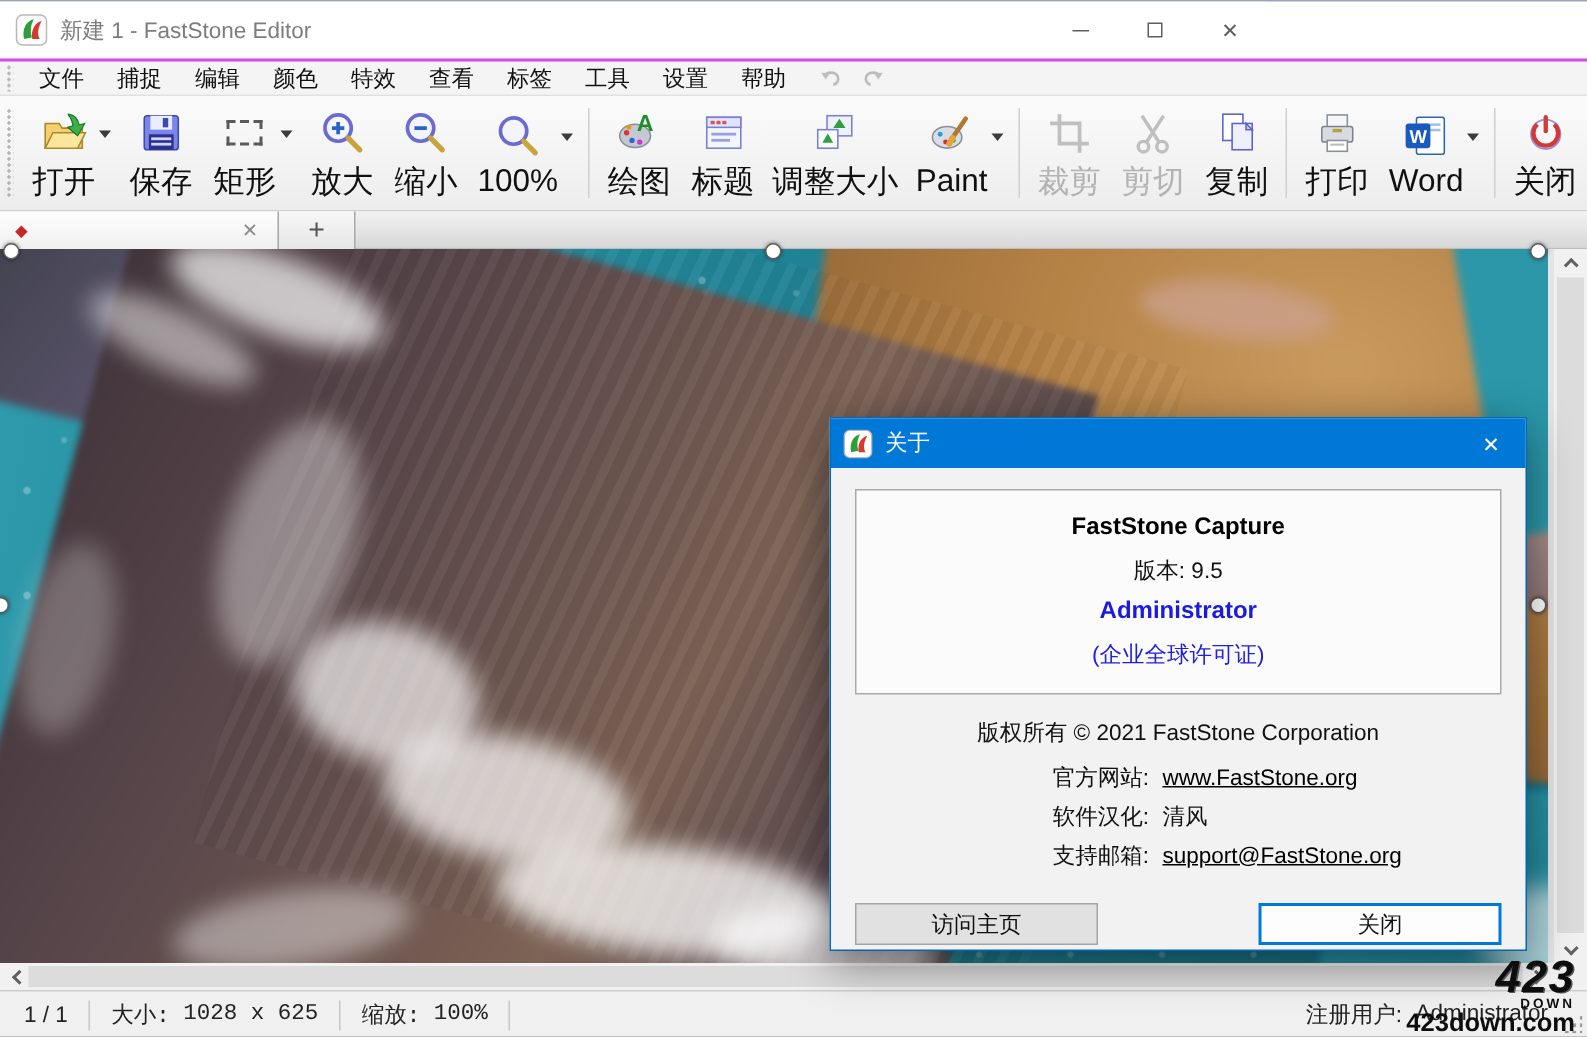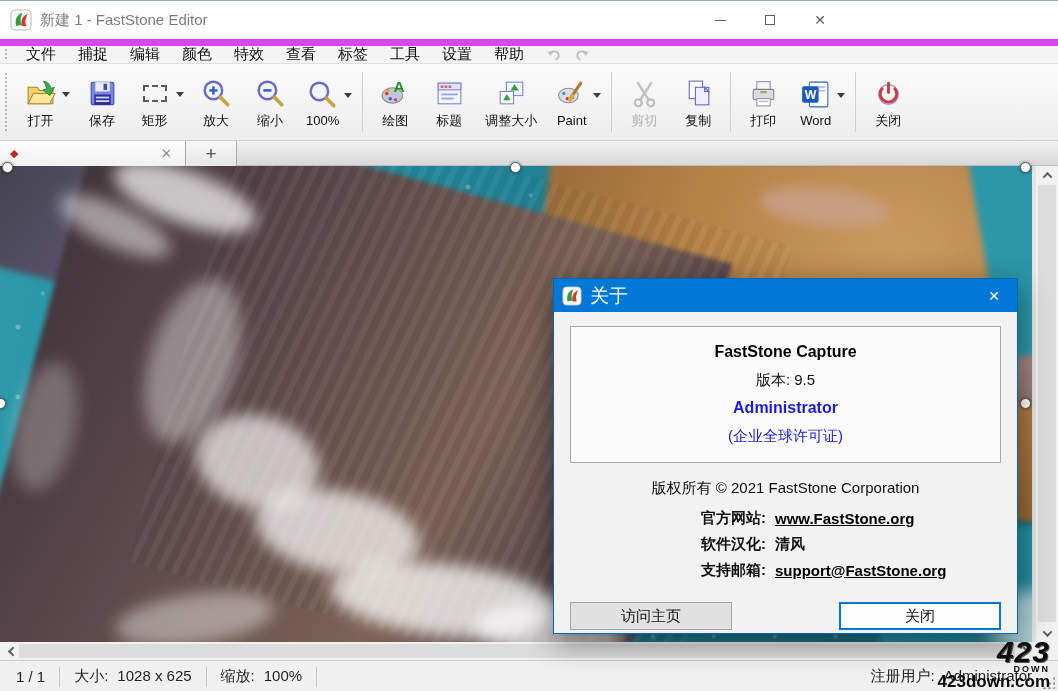--- a/index.html
+++ b/index.html
@@ -13,35 +13,35 @@
   .titlebar .app-ico { width:22px; height:22px; margin-right:8px; }
   .title-text { font-size:15px; color:#7d7d7d; }
   .win-controls { position:absolute; right:0; top:0; height:38px; display:flex; }
   .win-btn { width:50px; height:38px; display:flex; align-items:center; justify-content:center;
              color:#5f5f5f; font-size:14px; cursor:default; }
   .max-box { width:10px; height:10px; border:1.5px solid #5f5f5f; }
   .min-line { width:11px; height:0; border-top:1.8px solid #5f5f5f; }
 
   
   .menubar { position:absolute; left:0; top:38px; width:1058px; height:24px; background:#f4f4f4;
-             border-top:7px solid #d946ef; display:flex; align-items:center; }
+             border-top:2px solid #d946ef; display:flex; align-items:center; }
   .grip-v { width:5px; height:80%; margin:0 6px 0 4px;
             background-image:radial-gradient(#b5b5b5 1px, transparent 1.2px);
             background-size:4px 4px; }
   .menu-item { font-size:15px; color:#111; padding:2px 11px; }
   .hist-ico { width:18px; height:16px; margin-left:10px; }
 
   
   .toolbar { position:absolute; left:0; top:62px; width:1058px; height:78px;
              background:linear-gradient(#fbfbfb,#ededed); border-top:1px solid #e0e0e0;
              border-bottom:1px solid #cfcfcf; display:flex; align-items:center; }
   .tbtn { position:relative; display:flex; flex-direction:column; align-items:center;
           padding:5px 9px 3px 9px; min-width:54px; }
   .tbtn .ticon { width:33px; height:33px; display:flex; align-items:center; justify-content:center; }
-  .tbtn .tlabel { font-size:13px; color:#101010; margin-top:2px; white-space:nowrap; }
+  .tbtn .tlabel { font-size:21px; color:#101010; margin-top:2px; white-space:nowrap; }
   .tbtn.disabled .tlabel { color:#b3b3b3; }
   .tbtn.has-caret { padding-right:18px; }
   .caret { position:absolute; right:5px; top:20px; width:0; height:0;
            border-left:4px solid transparent; border-right:4px solid transparent;
            border-top:5px solid #3c3c3c; }
   .tsep { width:1px; height:60px; background:#cfcfcf; margin:0 5px; }
   .dashed-rect { width:24px; height:17px; border:2px dashed #5a5a5a; }
 
   
   .tabbar { position:absolute; left:0; top:140px; width:1058px; height:25px;
@@ -117,51 +117,51 @@
   .chev-down { transform:rotate(135deg) translate(-1px,1px); }
   .chev-left { transform:rotate(-135deg) translate(-1px,1px); }
   .chev-right { transform:rotate(45deg) translate(-1px,1px); }
   .scroll-corner { position:absolute; left:1036px; top:476px; width:22px; height:18px; background:#f1f1f1; }
 
   
   .dialog { position:absolute; left:553px; top:277px; width:465px; height:356px; z-index:10;
             border:1px solid #0067b8; background:#f2f2f2; box-shadow:0 8px 28px rgba(0,0,0,.45); }
   .dlg-titlebar { height:33px; background:#0078d7; display:flex; align-items:center; padding-left:8px; }
   .dlg-ico { width:20px; height:20px; margin-right:8px; }
-  .dlg-title { color:#fff; font-size:19px;text-align:right; }
+  .dlg-title { color:#fff; font-size:15px;text-align:right; }
   .dlg-close { margin-left:auto; width:46px; height:33px; display:flex; align-items:center;
                justify-content:center; color:#fff; font-size:14px; }
   .dlg-body { position:relative; height:322px; font-size:15px; color:#111; }
   .info-box { margin:14px 16px 0 16px; height:137px; background:#fbfbfb; border:1px solid #a9a9a9;
               display:flex; flex-direction:column; align-items:center; justify-content:space-evenly;
               padding:6px 0; text-align:center; }
   .product { font-size:16px; font-weight:bold; color:#000; }
   .version { font-size:15px; color:#111;text-align:right; }
   .licensee { font-size:16px; font-weight:bold; color:#1b1be0; }
   .license { font-size:15px; color:#2020dd; }
   .copyright { margin-top:16px; text-align:center; }
-  .dlg-rows { margin-top:7px;font-weight:bold; }
+  .dlg-rows { margin-top:7px; }
   .dlg-row { height:26px; display:flex; align-items:center; }
   .dlg-row .rlabel { flex:0 0 212px; text-align:right; }
   .dlg-row .rvalue { margin-left:9px; }
   .rvalue.link { text-decoration:underline; color:#000; }
   .dlg-buttons { position:absolute; left:16px; right:16px; bottom:18px; display:flex;
                  justify-content:space-between; }
   .btn { width:162px; height:28px; display:flex; align-items:center; justify-content:center;
          font-size:15px; color:#111; }
   .btn-plain { background:#e1e1e1; border:1px solid #a5a5a5; }
   .btn-default { background:#fdfdfd; border:2px solid #0078d7; }
 
   
   .statusbar { position:absolute; left:0; top:659px; width:1058px; height:32px; background:#f0f0f0;
                border-top:1px solid #cdcdcd; display:flex; align-items:center; font-size:15px;
                color:#222; }
   .st-sep { width:1px; height:20px; background:#c6c6c6; margin:0 14px; }
   .st-page { margin-left:16px; }
-  .st-group { display:flex; gap:9px; }
+  .st-group { display:flex; gap:9px;font-family:Liberation Mono, monospace; }
   .st-spacer { flex:1; }
   .st-user { margin-right:26px; display:flex; gap:9px; }
   .resize-grip { position:absolute; right:3px; bottom:3px; width:13px; height:13px;
                  background-image:radial-gradient(#9a9a9a 1.3px, transparent 1.5px);
                  background-size:5px 5px;
                  clip-path:polygon(100% 0, 100% 100%, 0 100%); }
 
   
   .watermark { position:absolute; right:8px; bottom:1px; z-index:20; text-align:right;
                color:#0d0d0d; line-height:1; }
@@ -324,20 +324,27 @@
         <circle cx="17" cy="19" r="1.6" fill="#3a3"></circle>
         <line x1="25" y1="5" x2="16" y2="18" stroke="#b07830" stroke-width="3" stroke-linecap="round"></line>
         <line x1="16.5" y1="17.5" x2="14.5" y2="21" stroke="#e8a23c" stroke-width="4" stroke-linecap="round"></line>
       </svg>
       <span class="tlabel">Paint</span>
       <span class="caret"></span>
     </div>
 
     <div class="tsep"></div>
 
+    <div class="tbtn disabled">
+      <svg class="ticon" viewBox="0 0 32 32">
+        <path d="M10 4 V23 H29" fill="none" stroke="#bfbfbf" stroke-width="2.4"></path>
+        <path d="M4 10 H23 V29" fill="none" stroke="#bfbfbf" stroke-width="2.4"></path>
+      </svg>
+      <span class="tlabel">裁剪</span>
+    </div>
 
     <div class="tbtn disabled">
       <svg class="ticon" viewBox="0 0 32 32">
         <line x1="9" y1="5" x2="20" y2="22" stroke="#bfbfbf" stroke-width="2.2"></line>
         <line x1="23" y1="5" x2="12" y2="22" stroke="#bfbfbf" stroke-width="2.2"></line>
         <circle cx="10" cy="25" r="3.4" fill="none" stroke="#bfbfbf" stroke-width="2.2"></circle>
         <circle cx="22" cy="25" r="3.4" fill="none" stroke="#bfbfbf" stroke-width="2.2"></circle>
       </svg>
       <span class="tlabel">剪切</span>
     </div>

